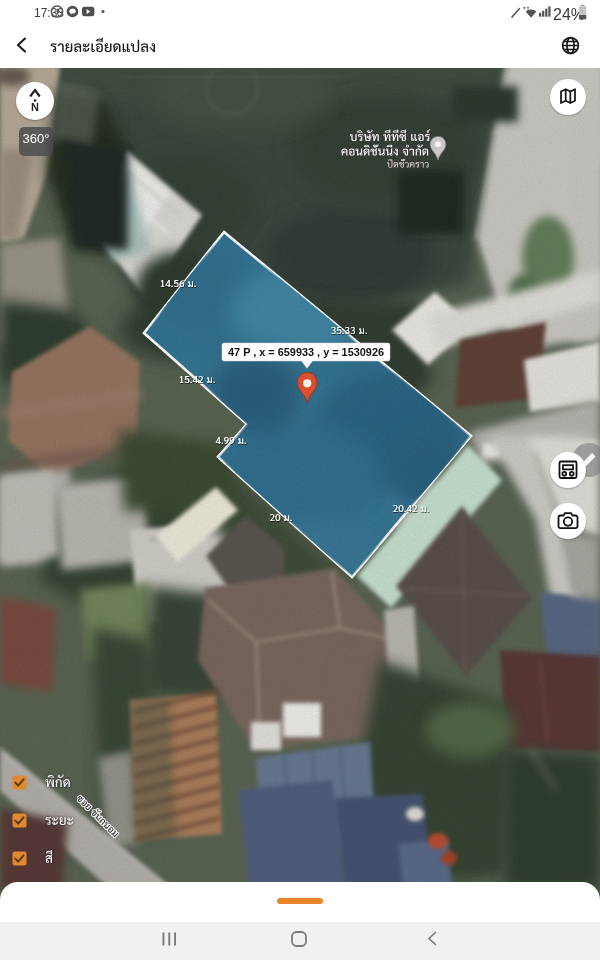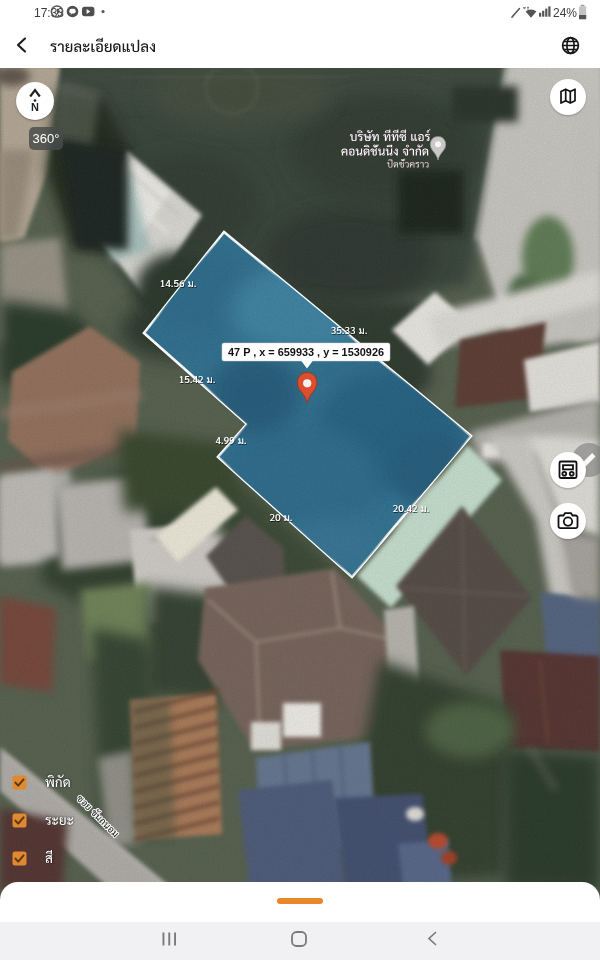--- a/index.html
+++ b/index.html
@@ -280,21 +280,21 @@
 <path d="M17.3,4.5 l1.1,1.7 1.1,-1.7 z M22,7.3 v-3.4 l-1,0.9 M22,3.9 l1,0.9" stroke="#666" stroke-width="0.8" fill="none"></path>
 <path d="M25,14.8 L19.6,8.4 A 8.4,8.4 0 0 1 30.4,8.4 z" fill="#555"></path>
 <g fill="#555">
       <rect x="33" y="9.8" width="2.2" height="3.9"></rect>
       <rect x="36.1" y="7.8" width="2.2" height="5.9"></rect>
       <rect x="39.2" y="5.6" width="2.2" height="8.1"></rect>
       <rect x="42.3" y="3.4" width="2.2" height="10.3"></rect>
     </g>
 </svg>
 
-<div class="abs" style="left:553px;top:5.5px;font-size:12px;color:#3c3c3c;">24%</div>
+<div class="abs" style="left:553px;top:5.5px;font-size:16px;color:#3c3c3c;">24%</div>
 
 <svg class="abs" style="left:577px;top:4px" width="12" height="18" viewBox="0 0 12 18">
 <rect x="3.8" y="0.8" width="3.6" height="1.5" fill="#999"></rect>
     <rect x="2" y="2.2" width="7.2" height="13" rx="1.1" fill="#c4c4c4"></rect>
     <rect x="2" y="11" width="7.2" height="4.2" fill="#555"></rect>
 </svg>
 
 <div class="abs" style="left:0;top:28px;width:600px;height:40px;background:#ffffff;"></div>
 
 <svg class="abs" style="left:14px;top:37px" width="16" height="16" viewBox="0 0 16 16">
@@ -313,21 +313,21 @@
     </g>
 </svg>
 
 <div class="abs" style="left:16px;top:82px;width:38px;height:38px;border-radius:50%;background:#ffffff;box-shadow:0 1px 2px rgba(0,0,0,0.3);"></div>
 <svg class="abs" style="left:16px;top:82px" width="38" height="38" viewBox="0 0 38 38">
 <path d="M14.2,14.5 L19,8.0 L23.8,14.5" fill="none" stroke="#222" stroke-width="2.2" stroke-linejoin="miter"></path>
 <circle cx="19" cy="18.5" r="1.3" fill="#222"></circle>
 <text x="19" y="28.5" text-anchor="middle" font-size="11" font-weight="bold" fill="#222" font-family="Liberation Sans, sans-serif">N</text>
 </svg>
 
-<div class="abs" style="left:19px;top:127px;width:34px;height:23px;border-radius:5px;background:rgba(72,74,74,0.82);color:#fff;font-size:13px;text-align:center;line-height:23px;margin-left:10px;">360°</div>
+<div class="abs" style="left:19px;top:127px;width:34px;height:29px;border-radius:5px;background:rgba(72,74,74,0.82);color:#fff;font-size:13px;text-align:center;line-height:23px;">360°</div>
 
 <div class="abs" style="left:550px;top:79px;width:36px;height:36px;border-radius:50%;background:#ffffff;box-shadow:0 1px 2px rgba(0,0,0,0.25);"></div>
 <svg class="abs" style="left:550px;top:79px" width="36" height="36" viewBox="0 0 36 36">
 <g fill="none" stroke="#111" stroke-width="1.7" stroke-linejoin="round">
       <path d="M11,12.5 l4.7,-2.3 4.6,2.3 4.7,-2.3 v11.6 l-4.7,2.3 -4.6,-2.3 -4.7,2.3 z"></path>
       <path d="M15.7,10.4 v11.4 M20.3,12.5 v11.4"></path>
     </g>
 </svg>
 
 <div class="abs" style="left:572px;top:443px;width:34px;height:34px;border-radius:50%;background:rgba(125,125,125,0.62);"></div>

